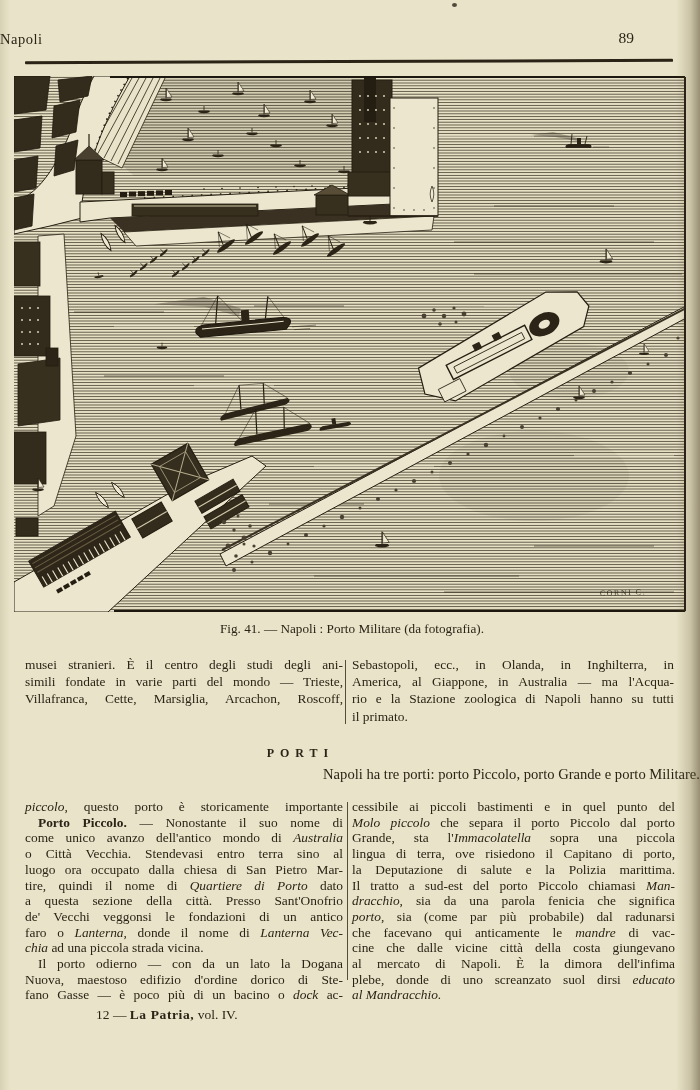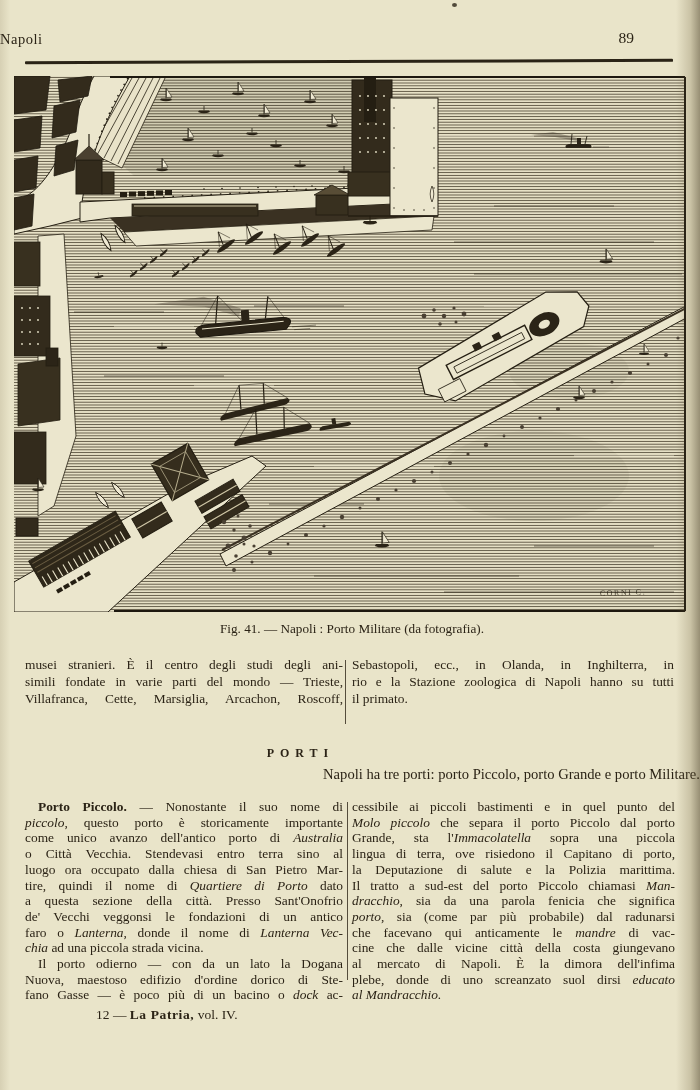--- a/index.html
+++ b/index.html
@@ -401,31 +401,32 @@
 <div class="abs caption">Fig. 41. — Napoli : Porto Militare (da fotografia).</div>
 
 <div class="abs col b1" style="top:656px;left:25px;width:318px;">
     <div class="ln"><span>musei stranieri. È il centro degli studi degli ani-</span></div>
     <div class="ln"><span>simili fondate in varie parti del mondo — Trieste,</span></div>
     <div class="ln"><span>Villafranca, Cette, Marsiglia, Arcachon, Roscoff,</span></div>
   </div>
 <div class="abs vdiv" style="top:660px;left:345px;height:64px;"></div>
 <div class="abs col b1" style="top:656px;left:352px;width:322px;">
     <div class="ln"><span>Sebastopoli, ecc., in Olanda, in Inghilterra, in</span></div>
+    <div class="ln"><span>America, al Giappone, in Australia — ma l'Acqua-</span></div>
     <div class="ln"><span>rio e la Stazione zoologica di Napoli hanno su tutti</span></div>
     <div class="ln nj"><span>il primato.</span></div>
   </div>
 
 <div class="abs ports-h">PORTI</div>
 <div class="abs ports-lead">Napoli ha tre porti: porto Piccolo, porto Grande e porto Militare.</div>
 
 <div class="abs col b2" style="top:799px;left:25px;width:318px;">
+    <div class="ln"><span class="it">piccolo</span><span>, questo porto è storicamente importante</span></div>
     <div class="ln ind"><span class="bd">Porto Piccolo.</span><span> — Nonostante il suo nome di</span></div>
-    <div class="ln"><span class="it">piccolo</span><span>, questo porto è storicamente importante</span></div>
-    <div class="ln"><span>come unico avanzo dell'antico porto di </span><span class="it">Australia</span></div>
+    <div class="ln"><span>come unico avanzo dell'antico mondo di </span><span class="it">Australia</span></div>
     <div class="ln"><span>o Città Vecchia. Stendevasi entro terra sino al</span></div>
     <div class="ln"><span>luogo ora occupato dalla chiesa di San Pietro Mar-</span></div>
     <div class="ln"><span>tire, quindi il nome di </span><span class="it">Quartiere di Porto</span><span> dato</span></div>
     <div class="ln"><span>a questa sezione della città. Presso Sant'Onofrio</span></div>
     <div class="ln"><span>de' Vecchi veggonsi le fondazioni di un antico</span></div>
     <div class="ln"><span>faro o </span><span class="it">Lanterna</span><span>, donde il nome di </span><span class="it">Lanterna Vec-</span></div>
     <div class="ln nj"><span class="it">chia</span><span> ad una piccola strada vicina.</span></div>
     <div class="ln ind"><span>Il porto odierno — con da un lato la Dogana</span></div>
     <div class="ln"><span>Nuova, maestoso edifizio d'ordine dorico di Ste-</span></div>
     <div class="ln"><span>fano Gasse — è poco più di un bacino o </span><span class="it">dock</span><span> ac-</span></div>

